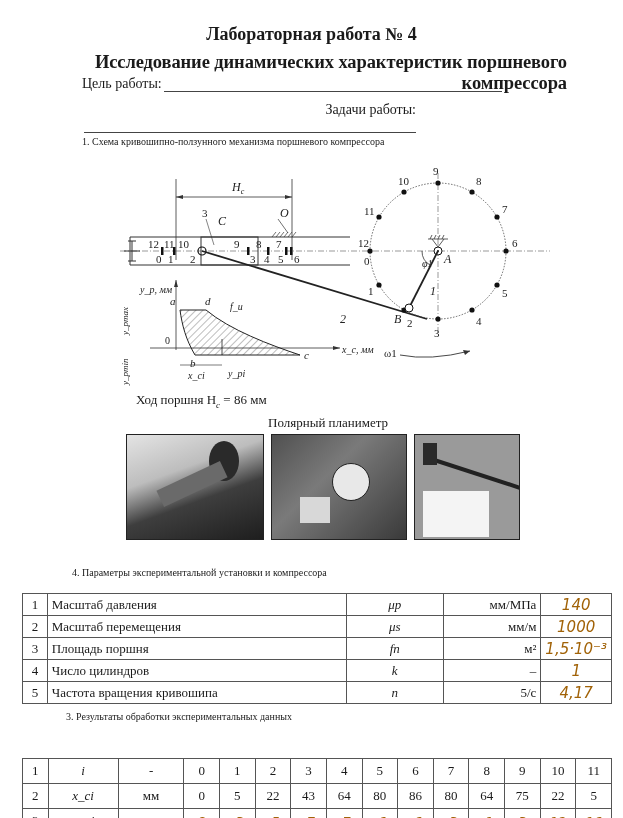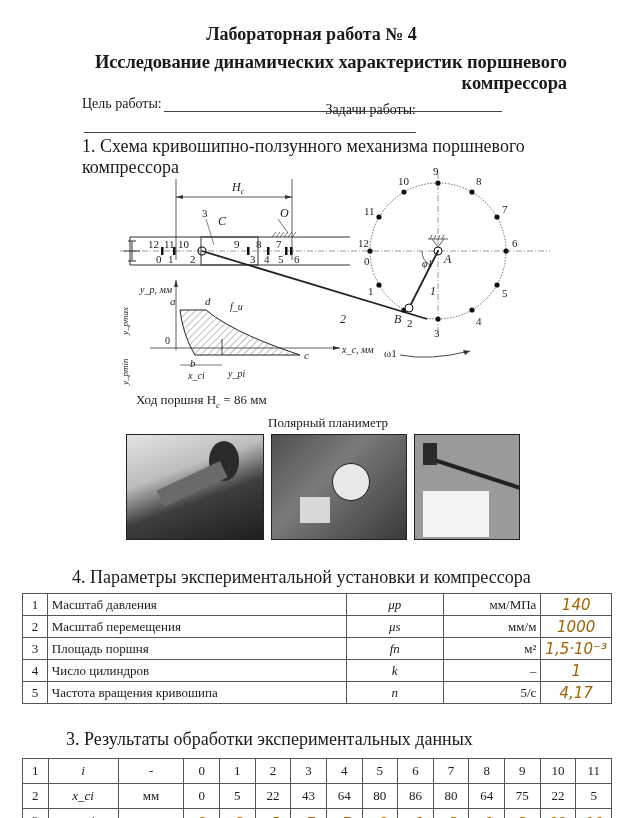--- a/index.html
+++ b/index.html
@@ -5,21 +5,21 @@
   html, body { margin: 0; padding: 0; background: #ffffff; }
   body {
     width: 623px; height: 818px; overflow: hidden; position: relative;
     font-family: "Liberation Serif", "DejaVu Serif", serif; color: #1a1a1a;
   }
   .abs { position: absolute; }
   .title1 { left: 0; width: 623px; top: 24px; text-align: center; font-weight: bold; font-size: 18px; }
   .title2 { left: 0; width: 567px; top: 52px; text-align: right; font-weight: bold; font-size: 18.5px; letter-spacing: -0.1px; }
   .field { left: 82px; font-size: 14px; display: flex; align-items: flex-end; }
   .field .line { border-bottom: 1px solid #444; display: inline-block; height: 14px; margin-left: 2px; }
-  .sec { font-size: 18px; }
+  .sec { font-size: 10px; }
   .hand { color: #a16207; font-family: "DejaVu Sans", sans-serif; font-style: italic; font-weight: 300; }
 
   table.params { position: absolute; left: 22px; top: 593px; width: 590px; border-collapse: collapse; font-size: 13px; }
   table.params td { border: 1px solid #555; height: 21px; padding: 0 4px; }
   table.params td.num { width: 16px; text-align: center; }
   table.params td.name { width: 295px; }
   table.params td.sym { width: 90px; text-align: center; font-style: italic; }
   table.params td.unit { width: 90px; text-align: right; margin-top: 6px; }
   table.params td.val { text-align: center; font-size: 15px; }
 
@@ -33,21 +33,21 @@
   .photo { position: absolute; border: 1px solid #222; overflow: hidden; }
   .photo .bg { position: absolute; inset: 0; }
   .caption { font-size: 13px; }
 </style>
 </head>
 <body>
 
 <div class="abs title1">Лабораторная работа № 4</div>
 <div class="abs title2">Исследование динамических характеристик поршневого компрессора</div>
 
-<div class="abs field" style="top:96px;align-items:center;">
+<div class="abs field" style="top:76px;align-items:center;">
   <span>Цель работы:</span>
   <span class="line" style="width:338px;"></span>
 </div>
 <div class="abs field" style="top:102px;flex-direction:column;">
   <span>Задачи работы:</span>
   <span class="line" style="width:332px;"></span>
 </div>
 
 <div class="abs sec" style="left:82px; top:136px;">1. Схема кривошипно-ползунного механизма поршневого компрессора</div>
 
@@ -257,21 +257,21 @@
     <tr>
       <td class="num">5</td>
       <td class="name">Частота вращения кривошипа</td>
       <td class="sym">n</td>
       <td class="unit">5/с</td>
       <td class="val hand">4,17</td>
     </tr>
   </tbody>
 </table>
 
-<div class="abs sec" style="left:66px; top:729px;">3. Результаты обработки экспериментальных данных</div>
+<div class="abs sec" style="left:66px; top:711px;">3. Результаты обработки экспериментальных данных</div>
 <table class="results">
   <tbody>
     <tr>
       <td class="rn">1</td>
       <td class="lbl">i</td>
       <td class="unit">-</td>
       <td class="v">0</td>
       <td class="v">1</td>
       <td class="v">2</td>
       <td class="v">3</td>

